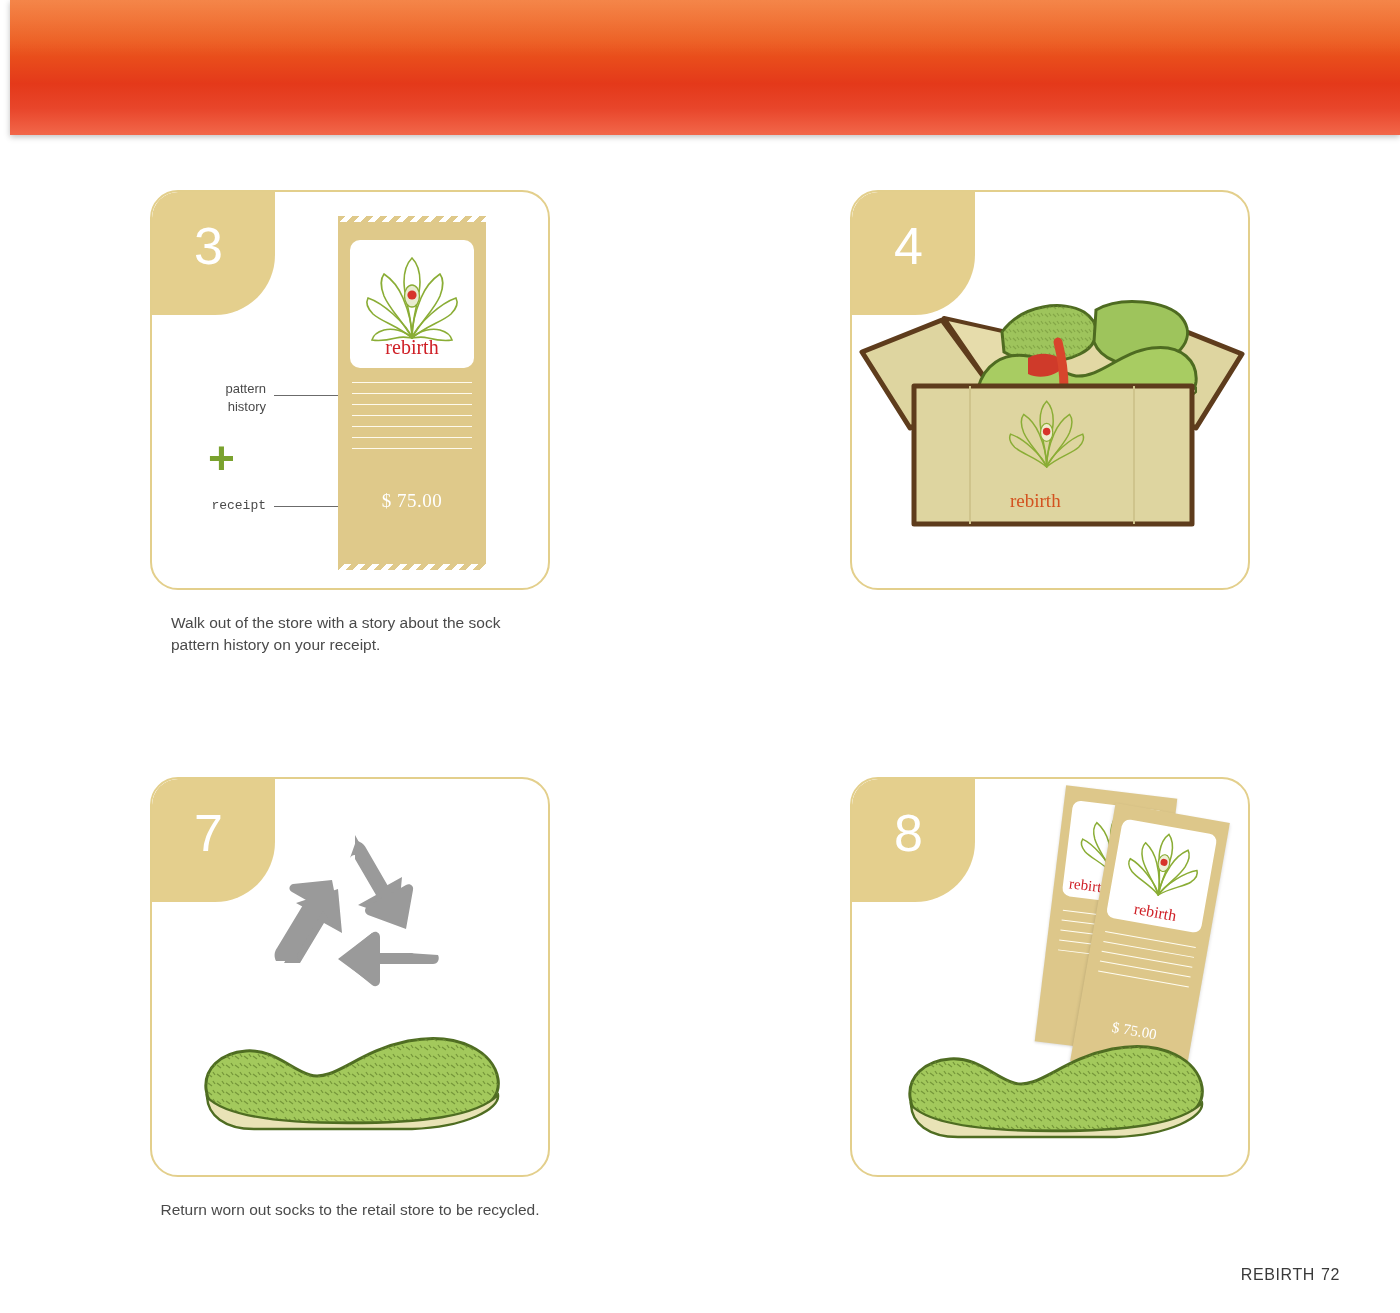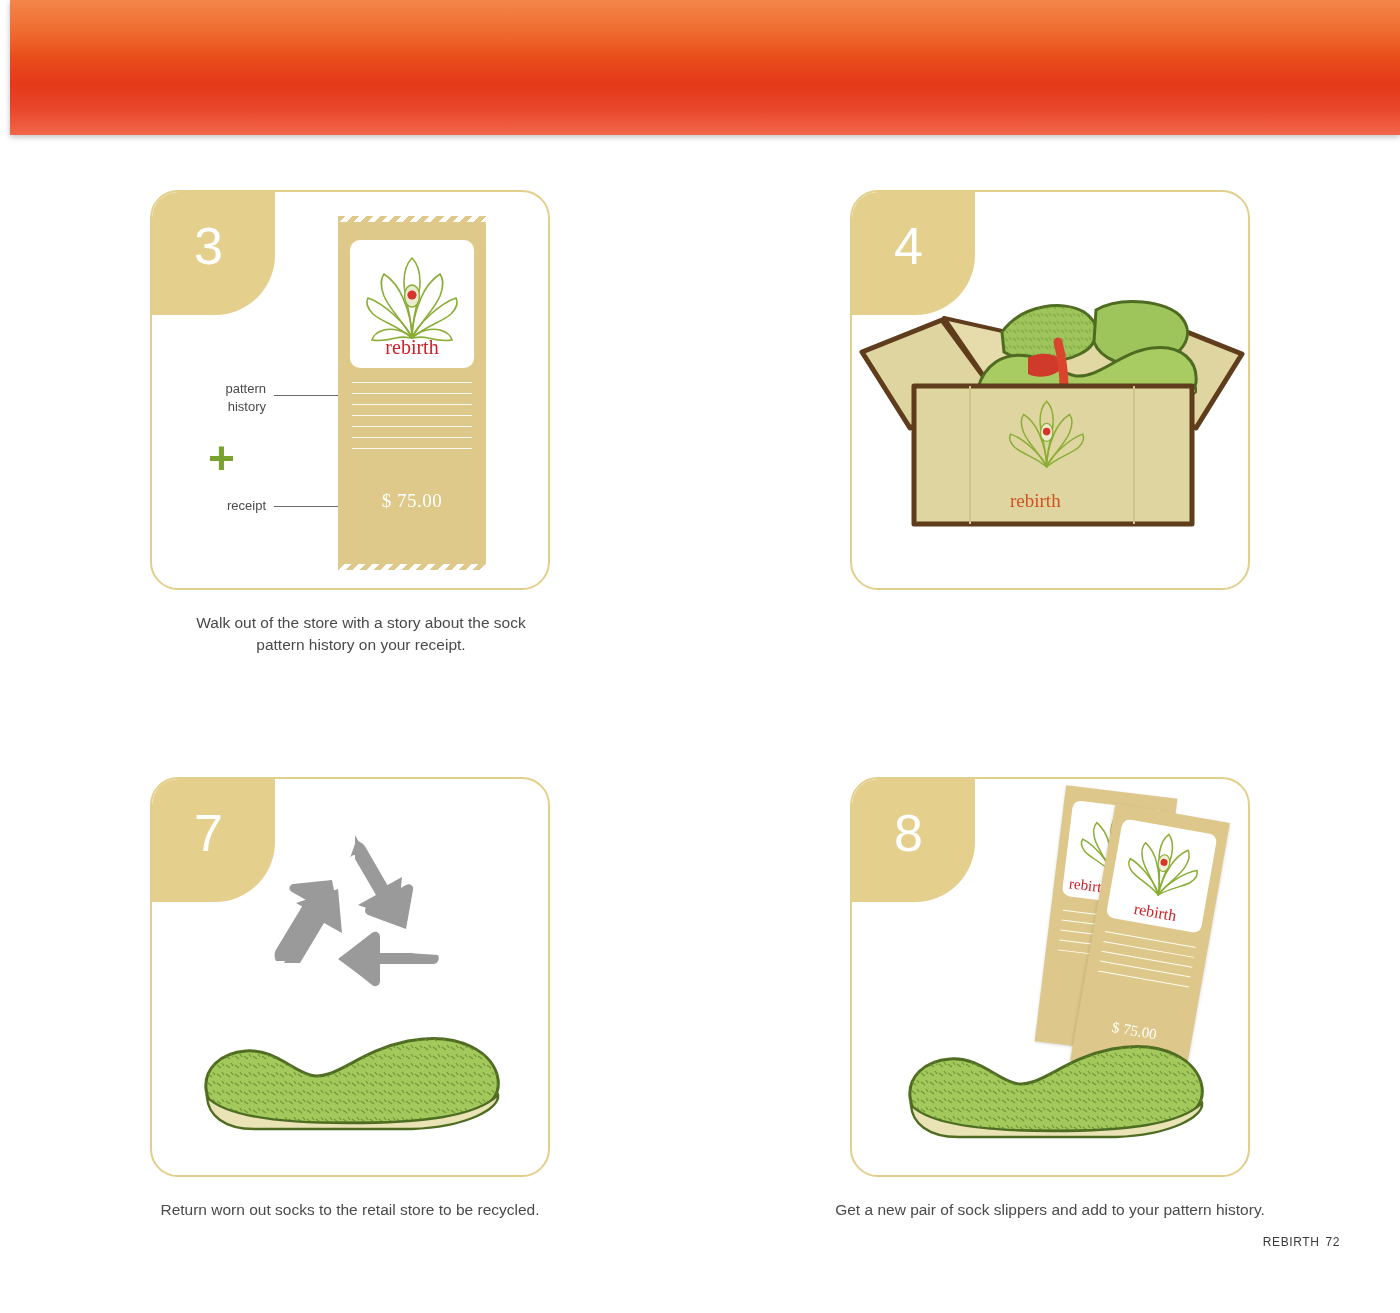--- a/index.html
+++ b/index.html
@@ -86,21 +86,21 @@
   .caption {
     width: 400px;
     margin: 22px auto 0 auto;
     text-align: center;
     color: #4a4a4a;
     font-size: 15.5px;
     line-height: 1.45;
     font-family: "Liberation Sans", sans-serif;
   }
   .caption.wide { width: 470px; }
-  .caption.left { text-align: center; padding-left: 22px; width: 380px; }
+  .caption.left { text-align: left; padding-left: 22px; width: 380px; }
 
   
   .receipt {
     position: absolute;
     left: 186px;
     top: 30px;
     width: 148px;
     height: 342px;
     background: #dfc98a;
     box-shadow: 0 0 0 0 transparent;
@@ -189,23 +189,23 @@
   
   .slipper { position: absolute; }
 
   
   .tickets { position: absolute; inset: 0; }
 
   
   .footer {
     position: absolute;
     right: 60px;
-    bottom: 64px;
+    bottom: 29px;
     color: #3a3a3a;
-    font-size: 12px;
+    font-size: 16px;
     letter-spacing: 0.6px;
     font-family: "Liberation Sans", sans-serif;
   }
   .footer .pg { margin-left: 6px; }
 </style>
 </head>
 <body>
 
 <div class="page">
 
@@ -256,21 +256,21 @@
           </div>
 
           <div class="annot" style="left:28px; top:188px; width:86px;">
             <div>pattern</div>
             <div>history</div>
           </div>
           <div class="annot-line" style="left:122px; top:203px; width:64px;"></div>
 
           <div class="plus" style="left:56px; top:243px;">+</div>
 
-          <div class="annot" style="left:28px; top:305px; width:86px;">
+          <div class="annot" style="left:28px; top:305px; width:86px;font-family:Liberation Mono, monospace;">
             <div>receipt</div>
           </div>
           <div class="annot-line" style="left:122px; top:314px; width:64px;"></div>
         </div>
 
         <div class="caption left">Walk out of the store with a story about the sock pattern history on your receipt.</div>
       </div>
 
       <div class="cell">
         <div class="panel">
@@ -438,21 +438,20 @@
                   <path d="M6 1 L8 4" stroke="#6d8e33" stroke-width="1.3"></path>
                 </pattern>
               </defs>
               <path d="M8 72 C6 52 22 36 48 34 C76 32 92 52 112 58 C136 65 160 34 210 24 C262 14 296 36 300 62 C304 88 272 104 226 106 L58 106 C24 106 10 92 8 72 Z" fill="#a3c95c" stroke="#4f6d22" stroke-width="3"></path>
               <path d="M8 72 C6 52 22 36 48 34 C76 32 92 52 112 58 C136 65 160 34 210 24 C262 14 296 36 300 62 C304 88 272 104 226 106 L58 106 C24 106 10 92 8 72 Z" fill="url(#speck8)" opacity="0.85"></path>
               <path d="M9 80 C26 98 78 106 150 106 C222 106 278 100 300 78 C302 92 268 110 214 112 L56 112 C26 112 10 98 9 80 Z" fill="#e9e3b6" stroke="#4f6d22" stroke-width="2.4"></path>
             </svg>
           </div>
         </div>
 
-        <div class="caption wide">Get a new pair of sock slippers and add to your pattern history.</div>
       </div>
     </div>
   </div>
 
   <div class="footer">
     <span>REBIRTH</span><span class="pg">72</span>
   </div>
 </div>
 
 </body></html>

